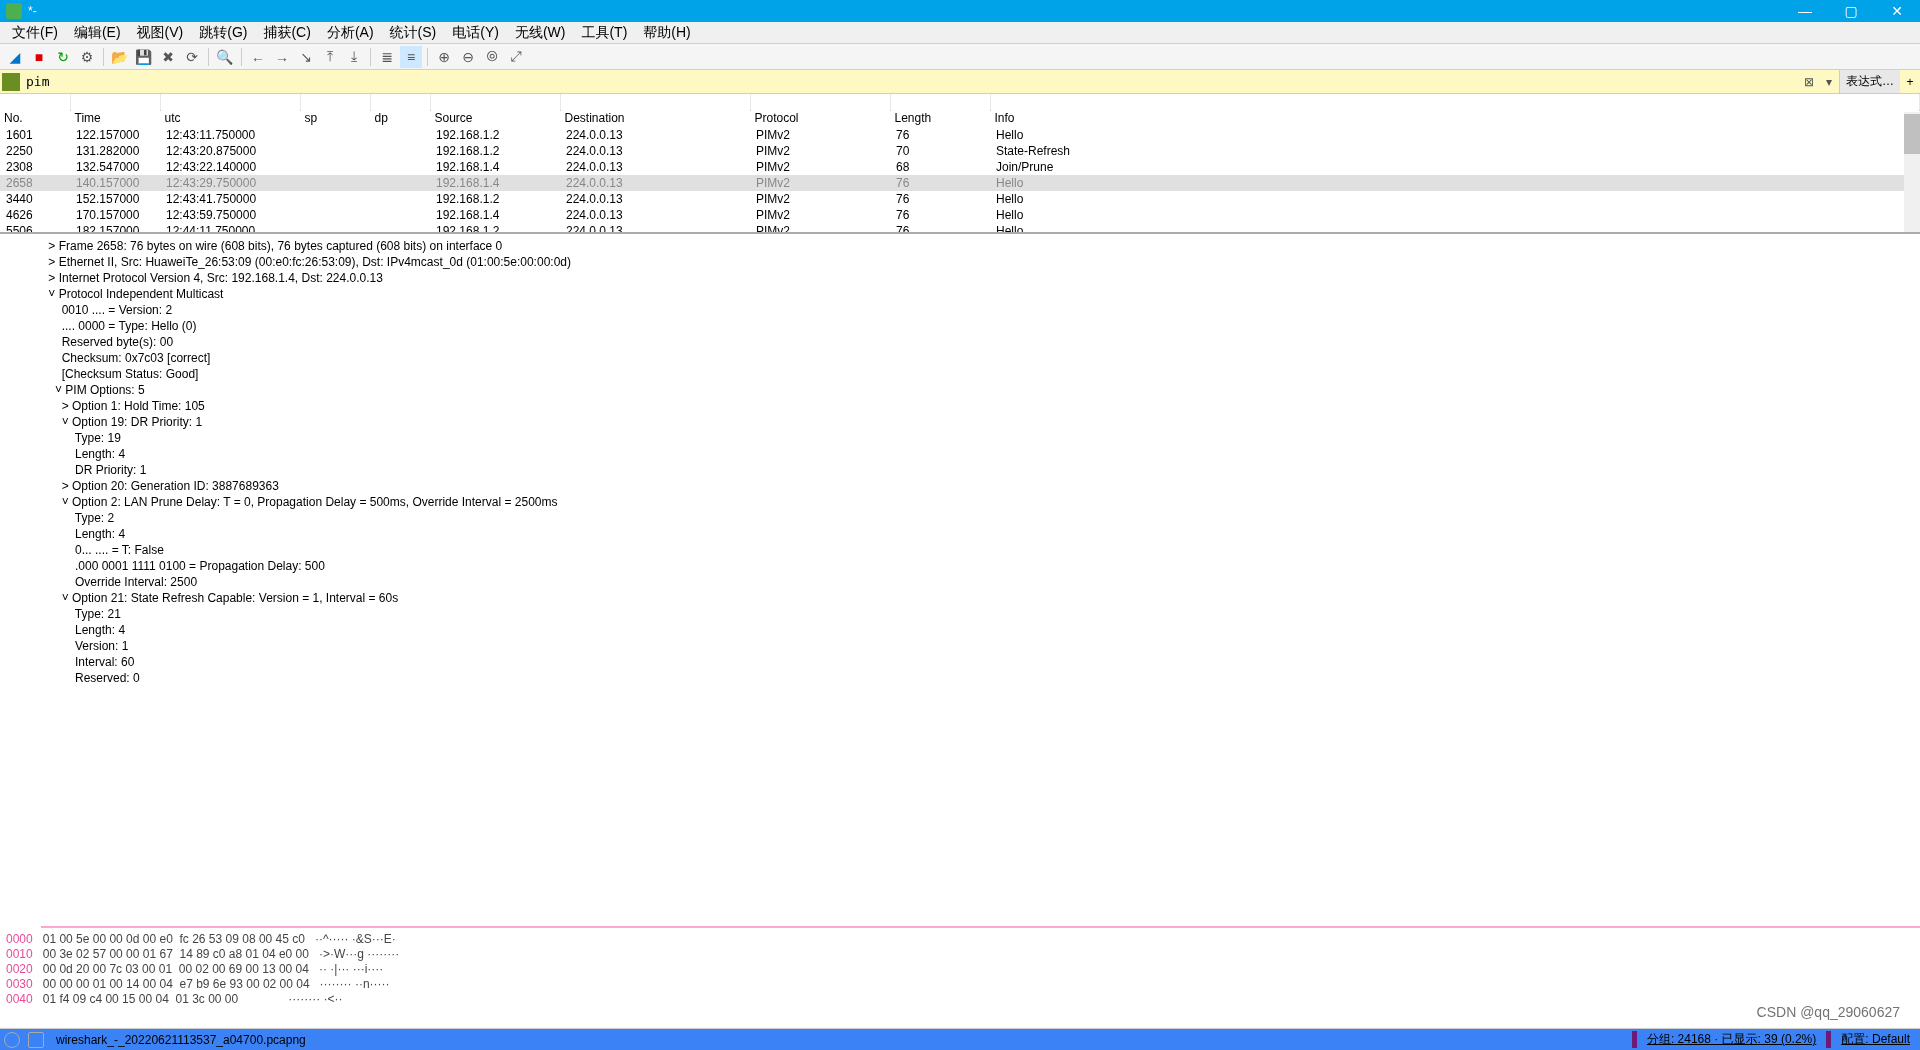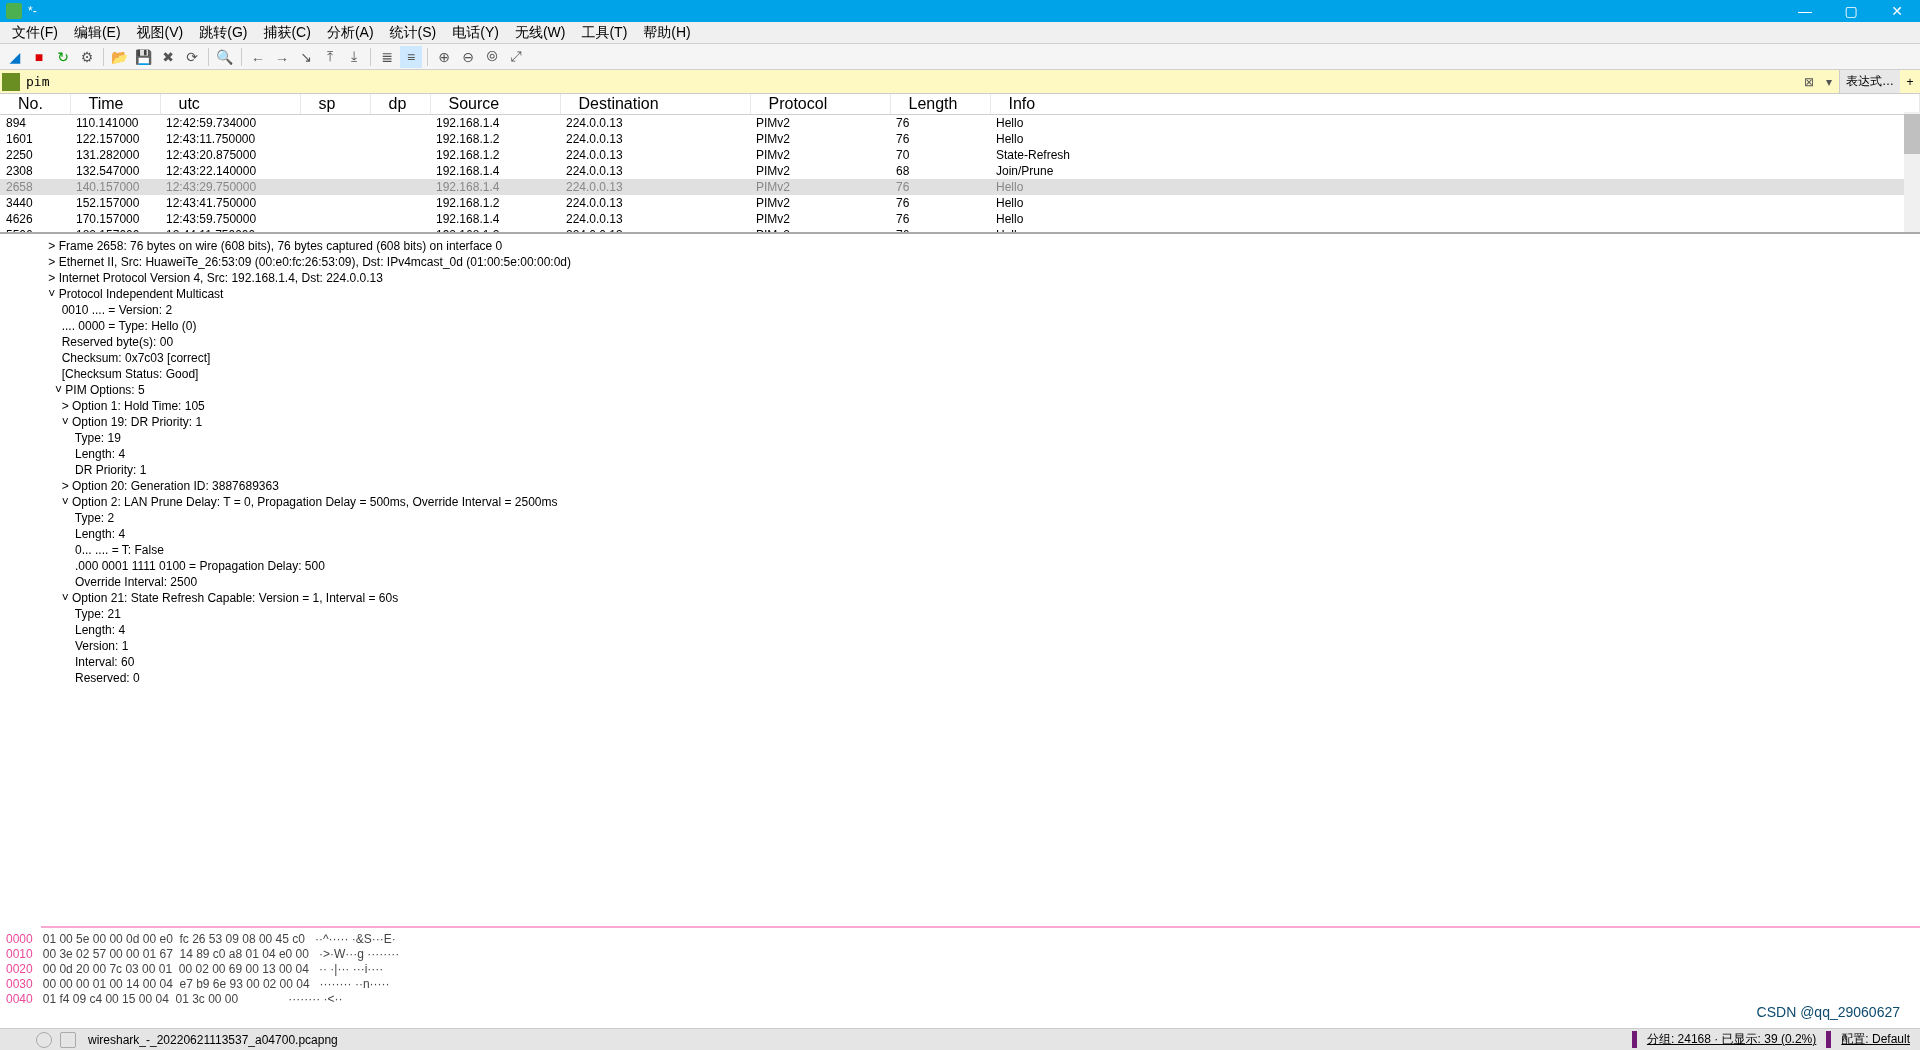--- a/index.html
+++ b/index.html
@@ -18,36 +18,36 @@
 .toolbar .tbtn.green { color:#090; }
 .toolbar .sep { width:1px; height:18px; background:#ccc; margin:0 3px; }
 .filter-bar { height:24px; display:flex; align-items:center; background:#fef9c3; border-bottom:1px solid #ccc; }
 .filter-bar .filter-icon { width:18px; height:18px; margin:0 2px; background:#6b8e23; }
 .filter-bar input { flex:1; border:none; background:transparent; outline:none; font-size:13px; padding:2px 4px; font-family:monospace; }
 .filter-bar .fbtn { width:20px; height:20px; display:flex; align-items:center; justify-content:center; color:#555; }
 .filter-bar .lbl { padding:0 6px; font-size:12px; background:#e8e8e8; border-left:1px solid #ccc; height:100%; display:flex; align-items:center; }
 .filter-bar .plus { width:20px; text-align:center; }
 .packet-list { height:140px; overflow:hidden; border-bottom:2px solid #aaa; font-family:Consolas,monospace; position:relative; }
 .packet-list table { width:100%; border-collapse:collapse; }
-.packet-list th { text-align:left; font-weight:normal; background:#fff; border-right:1px solid #e8e8e8; border-bottom:1px solid #d0d0d0; padding:1px 18px; font-size:16px; position:sticky; top:0; }
+.packet-list th { text-align:left; font-weight:normal; background:#fff; border-right:1px solid #e8e8e8; border-bottom:1px solid #d0d0d0; padding:1px 4px; font-size:12px; position:sticky; top:16px; }
 .packet-list td { padding:0 6px; height:16px; font-size:12px; white-space:nowrap; }
 .packet-list tr.sel td { background:#e0e0e0; color:#888; }
 .packet-list .scrollbar { position:absolute; right:0; top:18px; bottom:0; width:16px; background:#f0f0f0; }
 .packet-list .scrollbar .thumb { background:#c0c0c0; height:40px; margin-top:2px; }
 .details { flex:1; overflow:auto; font-family:Consolas,monospace; font-size:13px; padding:4px 0; border-bottom:2px solid #f9a8d4;margin-left:41px; }
 .details .line { white-space:pre; padding:0 4px; line-height:16px; }
 .hex-pane { height:100px; font-family:Consolas,monospace; font-size:13px; padding:4px 6px; background:#fff; color:#444; }
 .hex-pane .hex-line { white-space:pre; line-height:15px; }
 .hex-pane .off { color:#ec4899; }
-.status-bar { height:22px; background:#e5e5e5; border-top:1px solid #ccc; display:flex; align-items:center; font-size:12px;padding-left:32px; }
+.status-bar { height:22px; background:#3b82f6; border-top:1px solid #ccc; display:flex; align-items:center; font-size:12px; }
 .status-bar .sb-icon { width:16px; height:16px; margin:0 4px; border:1px solid #aaa; border-radius:8px; }
 .status-bar .sb-text { padding:0 8px; }
 .status-bar .sb-right { margin-left:auto; display:flex; }
 .status-bar .sb-seg { padding:0 10px; border-left:5px solid #701a75;text-decoration:underline; }
-.watermark { position:fixed; right:20px; bottom:30px; color:#0c4a6e; font-size:14px; pointer-events:none; }
+.watermark { position:fixed; right:20px; bottom:30px; color:#737373; font-size:14px; pointer-events:none; }
 
 .col-no { text-align:left; width:70px; padding-right:10px !important; }
 .col-time { width:90px; }
 .col-utc { width:140px; }
 .col-sp { width:70px;margin-left:12px; }
 .col-dp { width:60px; }
 .col-src { width:130px; }
 .col-dst { width:190px; }
 .col-proto { width:140px; }
 .col-len { width:100px; text-align:left; padding-right:20px !important; }

